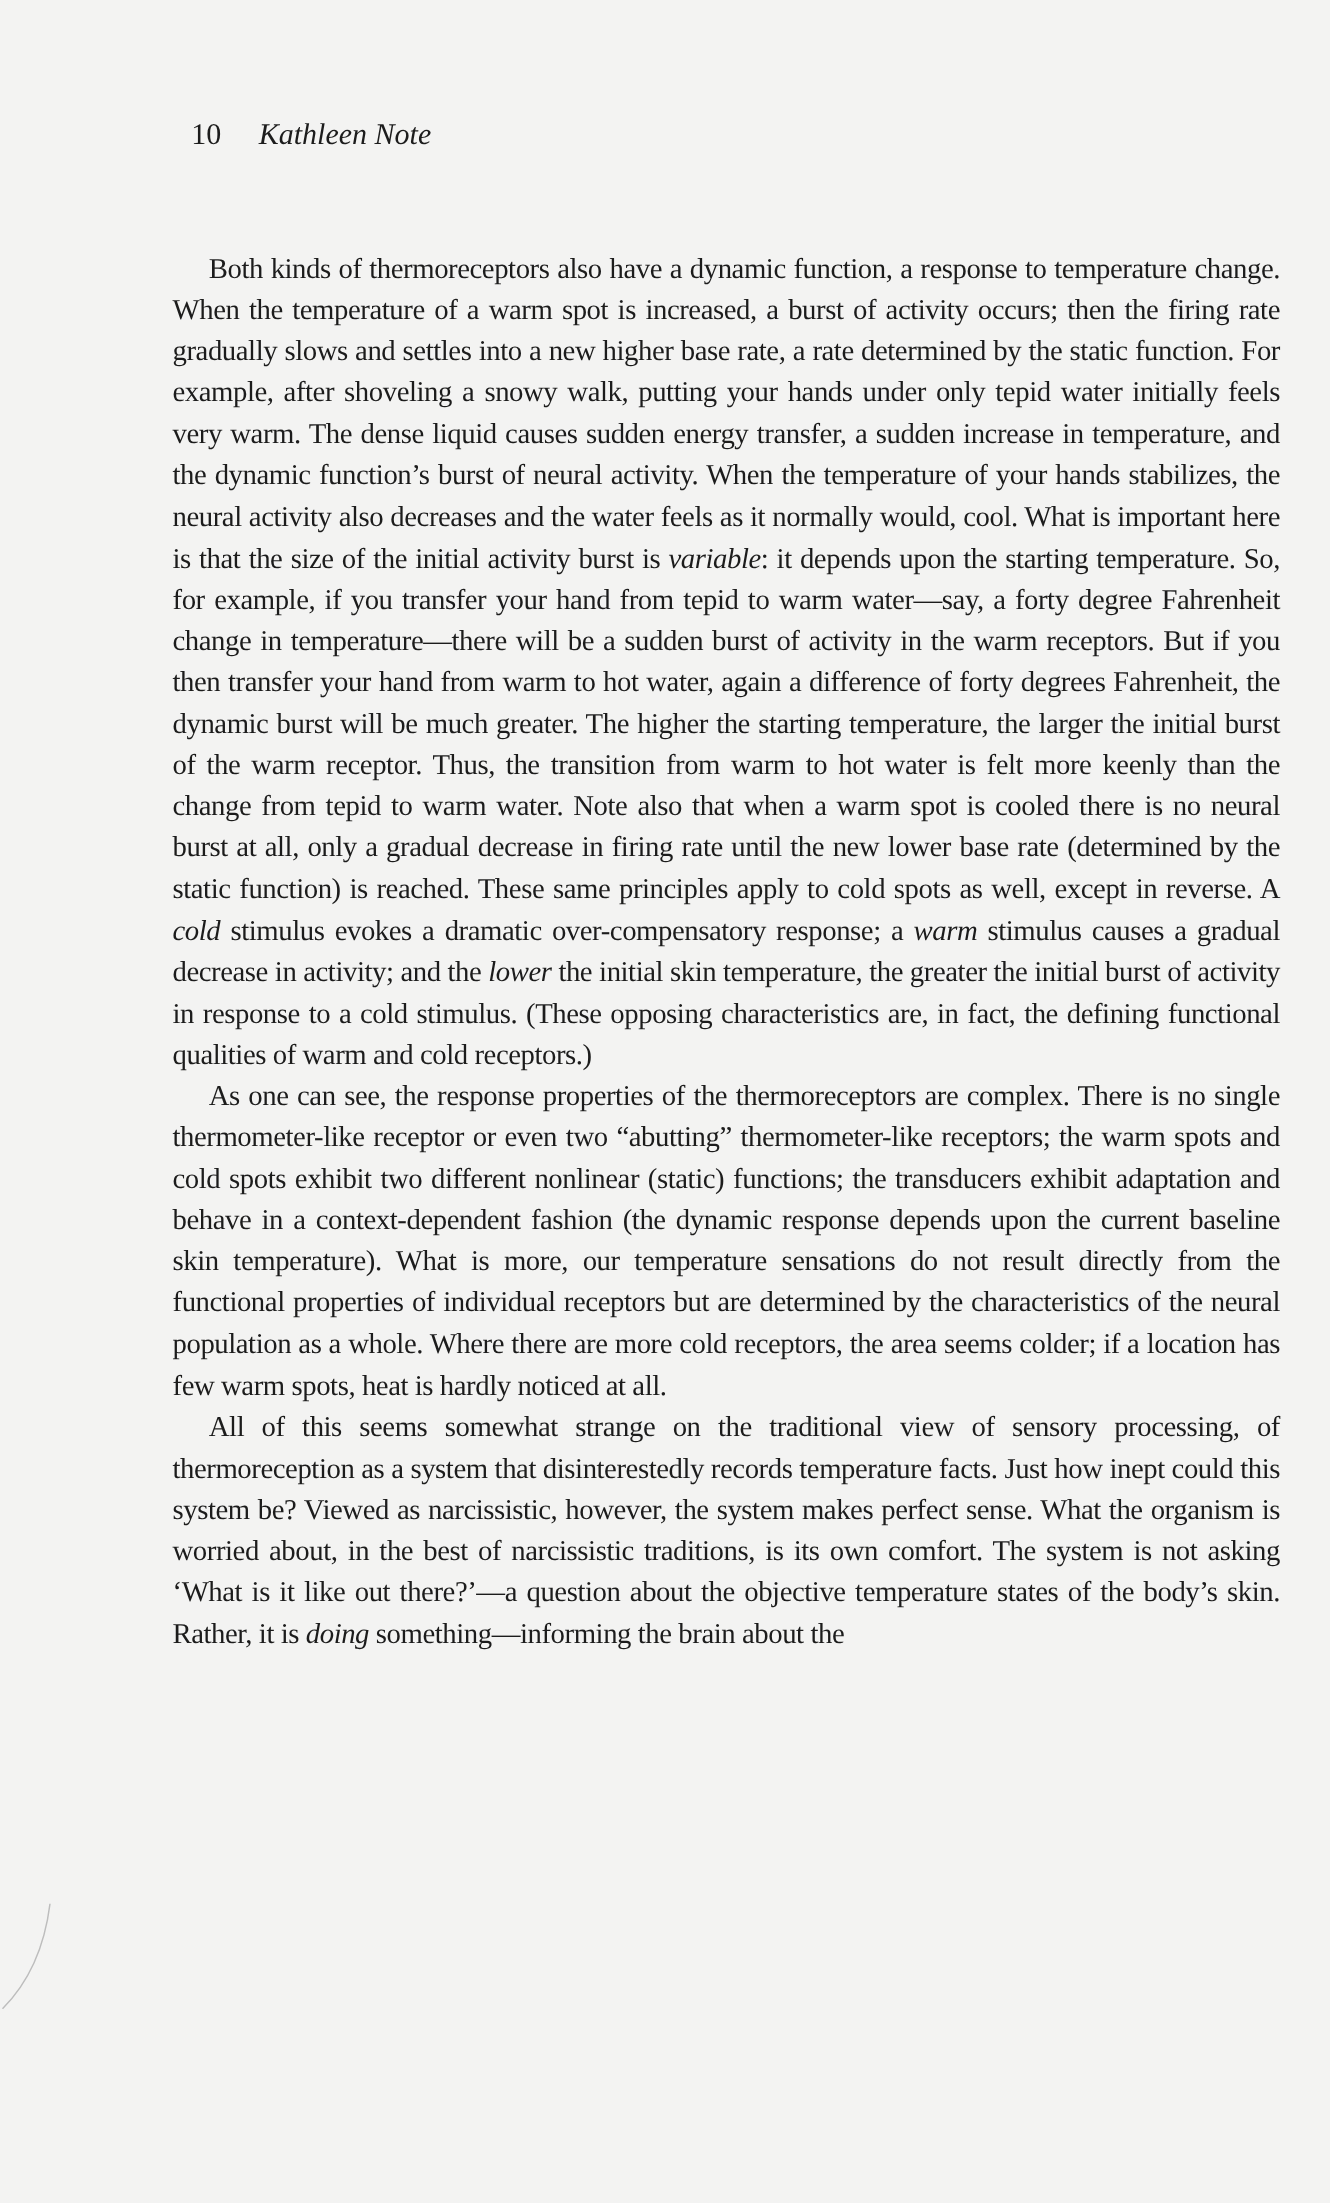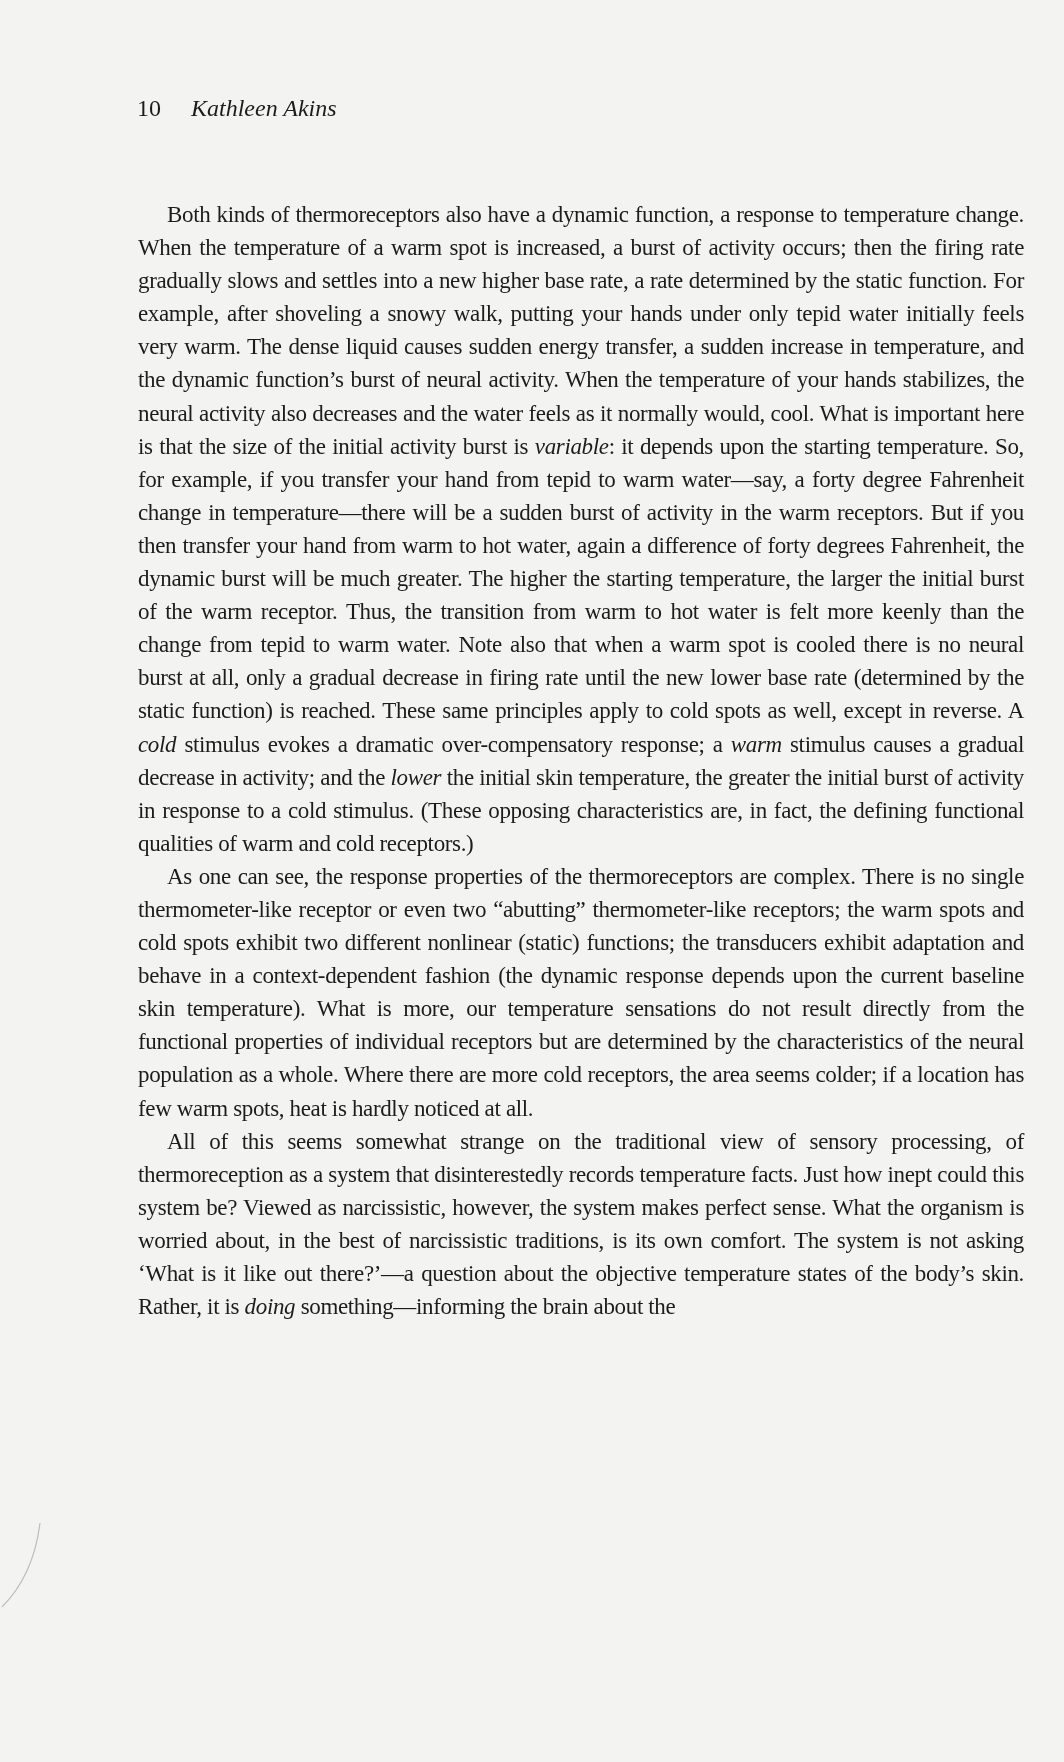--- a/index.html
+++ b/index.html
@@ -8,41 +8,41 @@
     background: #f3f3f2;
     position: relative;
     overflow: hidden;
     font-family: "Liberation Serif", "DejaVu Serif", serif;
     color: #1c1c1c;
   }
   .running-head {
     position: absolute; left: 137px; top: 93px;
     font-size: 24px; line-height: 30px;
   }
-  .running-head .pnum { margin-right: 24px; }
+  .running-head .pnum { margin-right: 24px; margin-left: 16px; }
   .running-head .author { font-style: italic; }
   .body-text {
     position: absolute; left: 138px; top: 198px; width: 886px;
     font-size: 23px; line-height: 33.1px;
     text-align: justify;
     letter-spacing: -0.35px;
     word-spacing: 0px;
   }
   .body-text p { margin: 0; text-indent: 29px; }
   .body-text em { font-style: italic; margin-top: 12px; }
   .margin-mark {
     position: absolute; left: 0; top: 1515px; width: 50px; height: 100px;
   }
 </style>
 </head>
 <body>
 
 <div class="running-head">
   <span class="pnum">10</span>
-  <span class="author">Kathleen Akins</span>
+  <span class="author">Kathleen Note</span>
 </div>
 
 <div class="body-text">
   <p>
     <span>Both kinds of thermoreceptors also have a dynamic function, a response to temperature change. When the temperature of a warm spot is increased, a burst of activity occurs; then the firing rate gradually slows and settles into a new higher base rate, a rate determined by the static function. For example, after shoveling a snowy walk, putting your hands under only tepid water initially feels very warm. The dense liquid causes sudden energy transfer, a sudden increase in temperature, and the dynamic function’s burst of neural activity. When the temperature of your hands stabilizes, the neural activity also decreases and the water feels as it normally would, cool. What is important here is that the size of the initial activity burst is </span><em>variable</em><span>: it depends upon the starting temperature. So, for example, if you transfer your hand from tepid to warm water—say, a forty degree Fahrenheit change in temperature—there will be a sudden burst of activity in the warm receptors. But if you then transfer your hand from warm to hot water, again a difference of forty degrees Fahrenheit, the dynamic burst will be much greater. The higher the starting temperature, the larger the initial burst of the warm receptor. Thus, the transition from warm to hot water is felt more keenly than the change from tepid to warm water. Note also that when a warm spot is cooled there is no neural burst at all, only a gradual decrease in firing rate until the new lower base rate (determined by the static function) is reached. These same principles apply to cold spots as well, except in reverse. A </span><em>cold</em><span> stimulus evokes a dramatic over-compensatory response; a </span><em>warm</em><span> stimulus causes a gradual decrease in activity; and the </span><em>lower</em><span> the initial skin temperature, the greater the initial burst of activity in response to a cold stimulus. (These opposing characteristics are, in fact, the defining functional qualities of warm and cold receptors.)</span>
   </p>
   <p>
     <span>As one can see, the response properties of the thermoreceptors are complex. There is no single thermometer-like receptor or even two “abutting” thermom­eter-like receptors; the warm spots and cold spots exhibit two different non­linear (static) functions; the transducers exhibit adaptation and behave in a context-dependent fashion (the dynamic response depends upon the current base­line skin temperature). What is more, our temperature sensations do not result directly from the functional properties of individual receptors but are determined by the characteristics of the neural population as a whole. Where there are more cold receptors, the area seems colder; if a location has few warm spots, heat is hardly noticed at all.</span>
   </p>
   <p>

